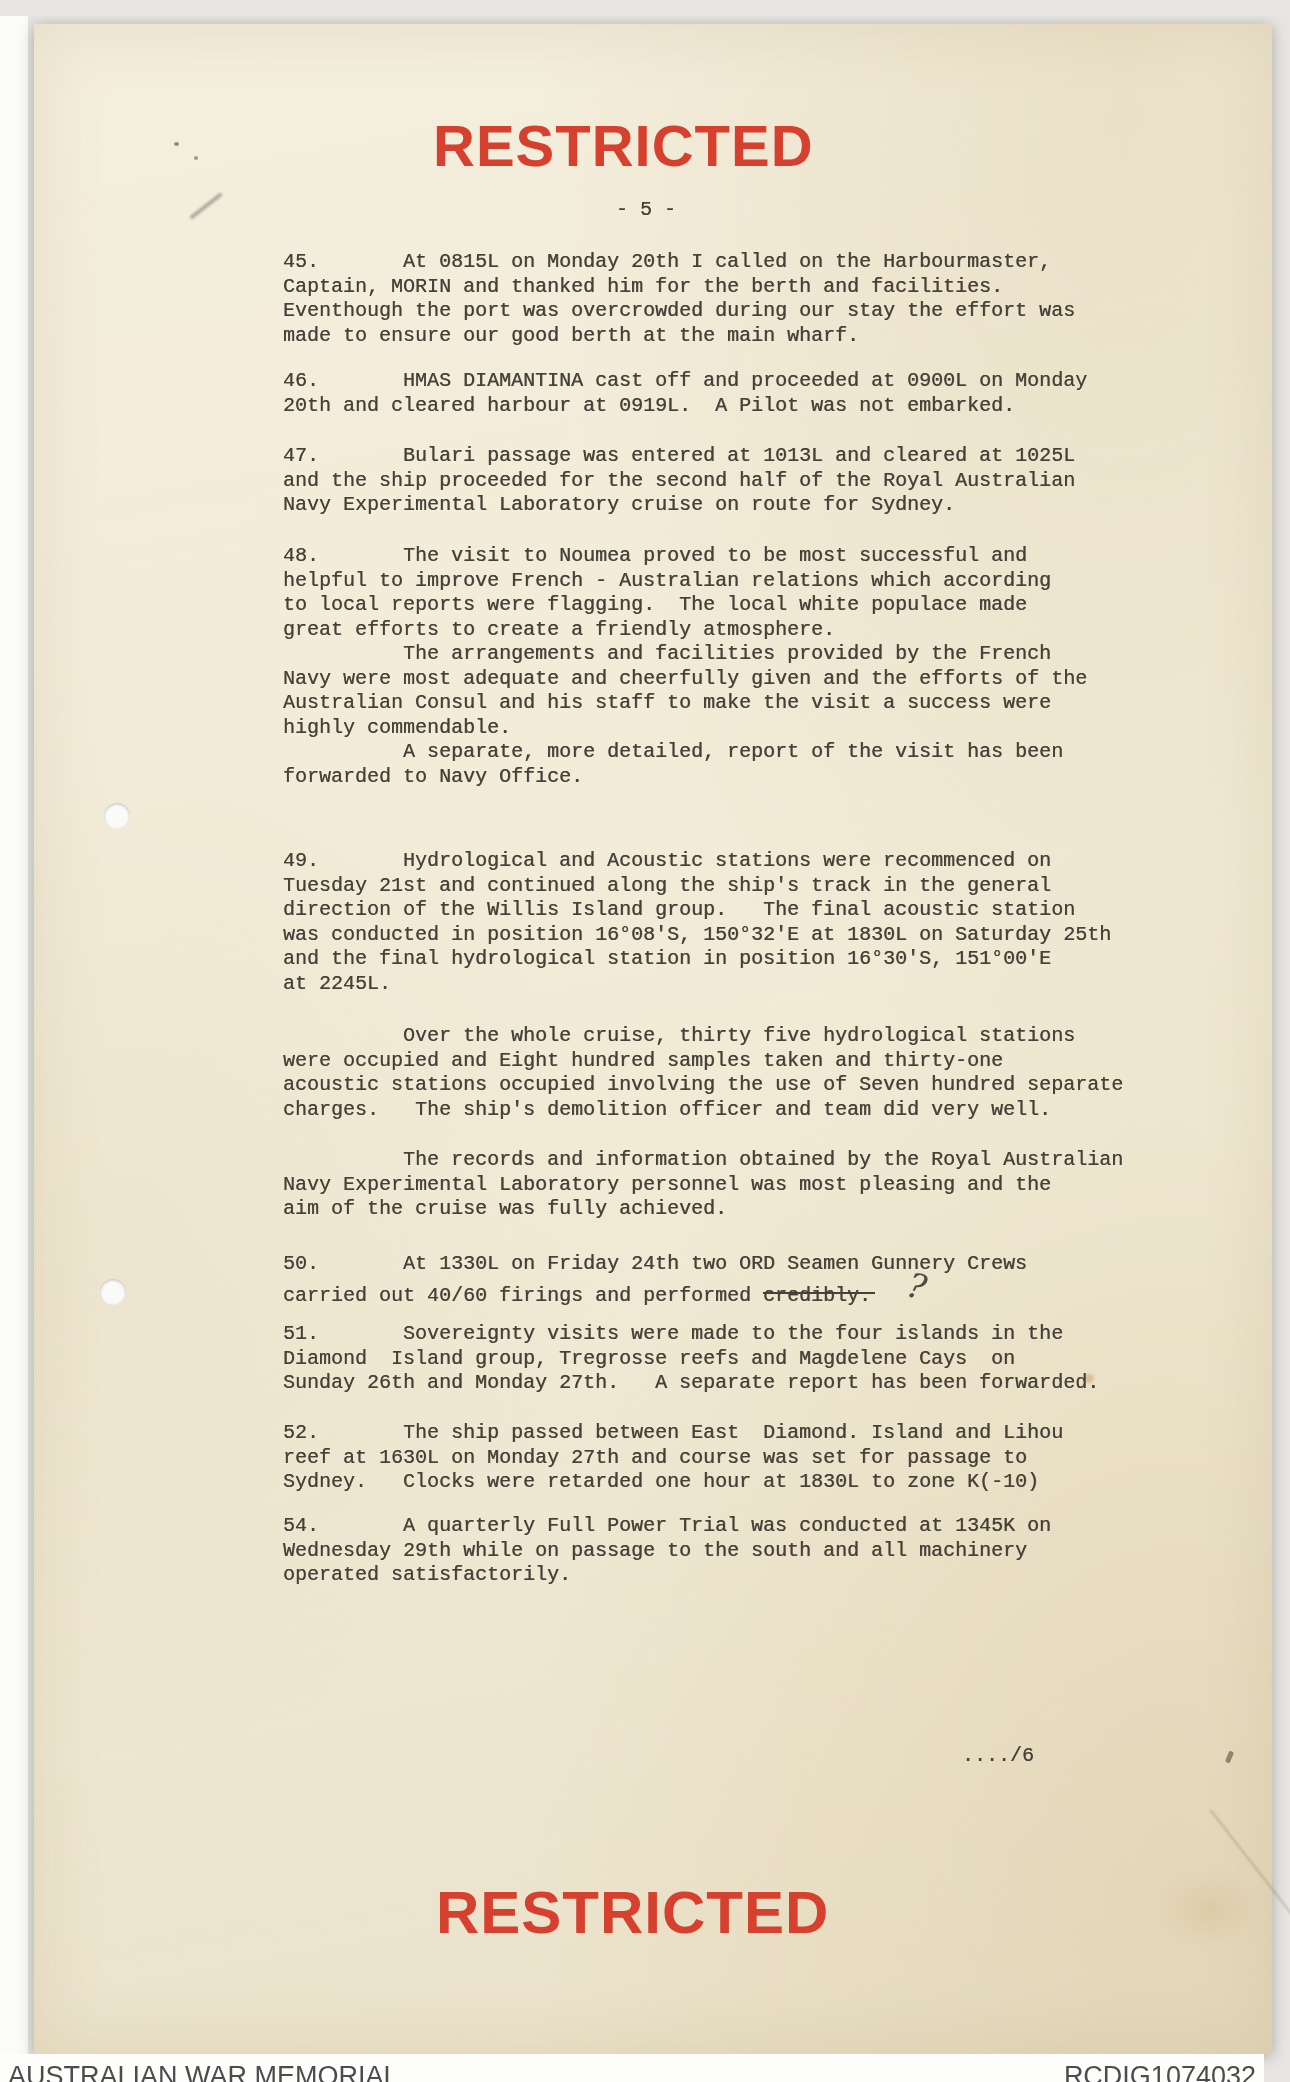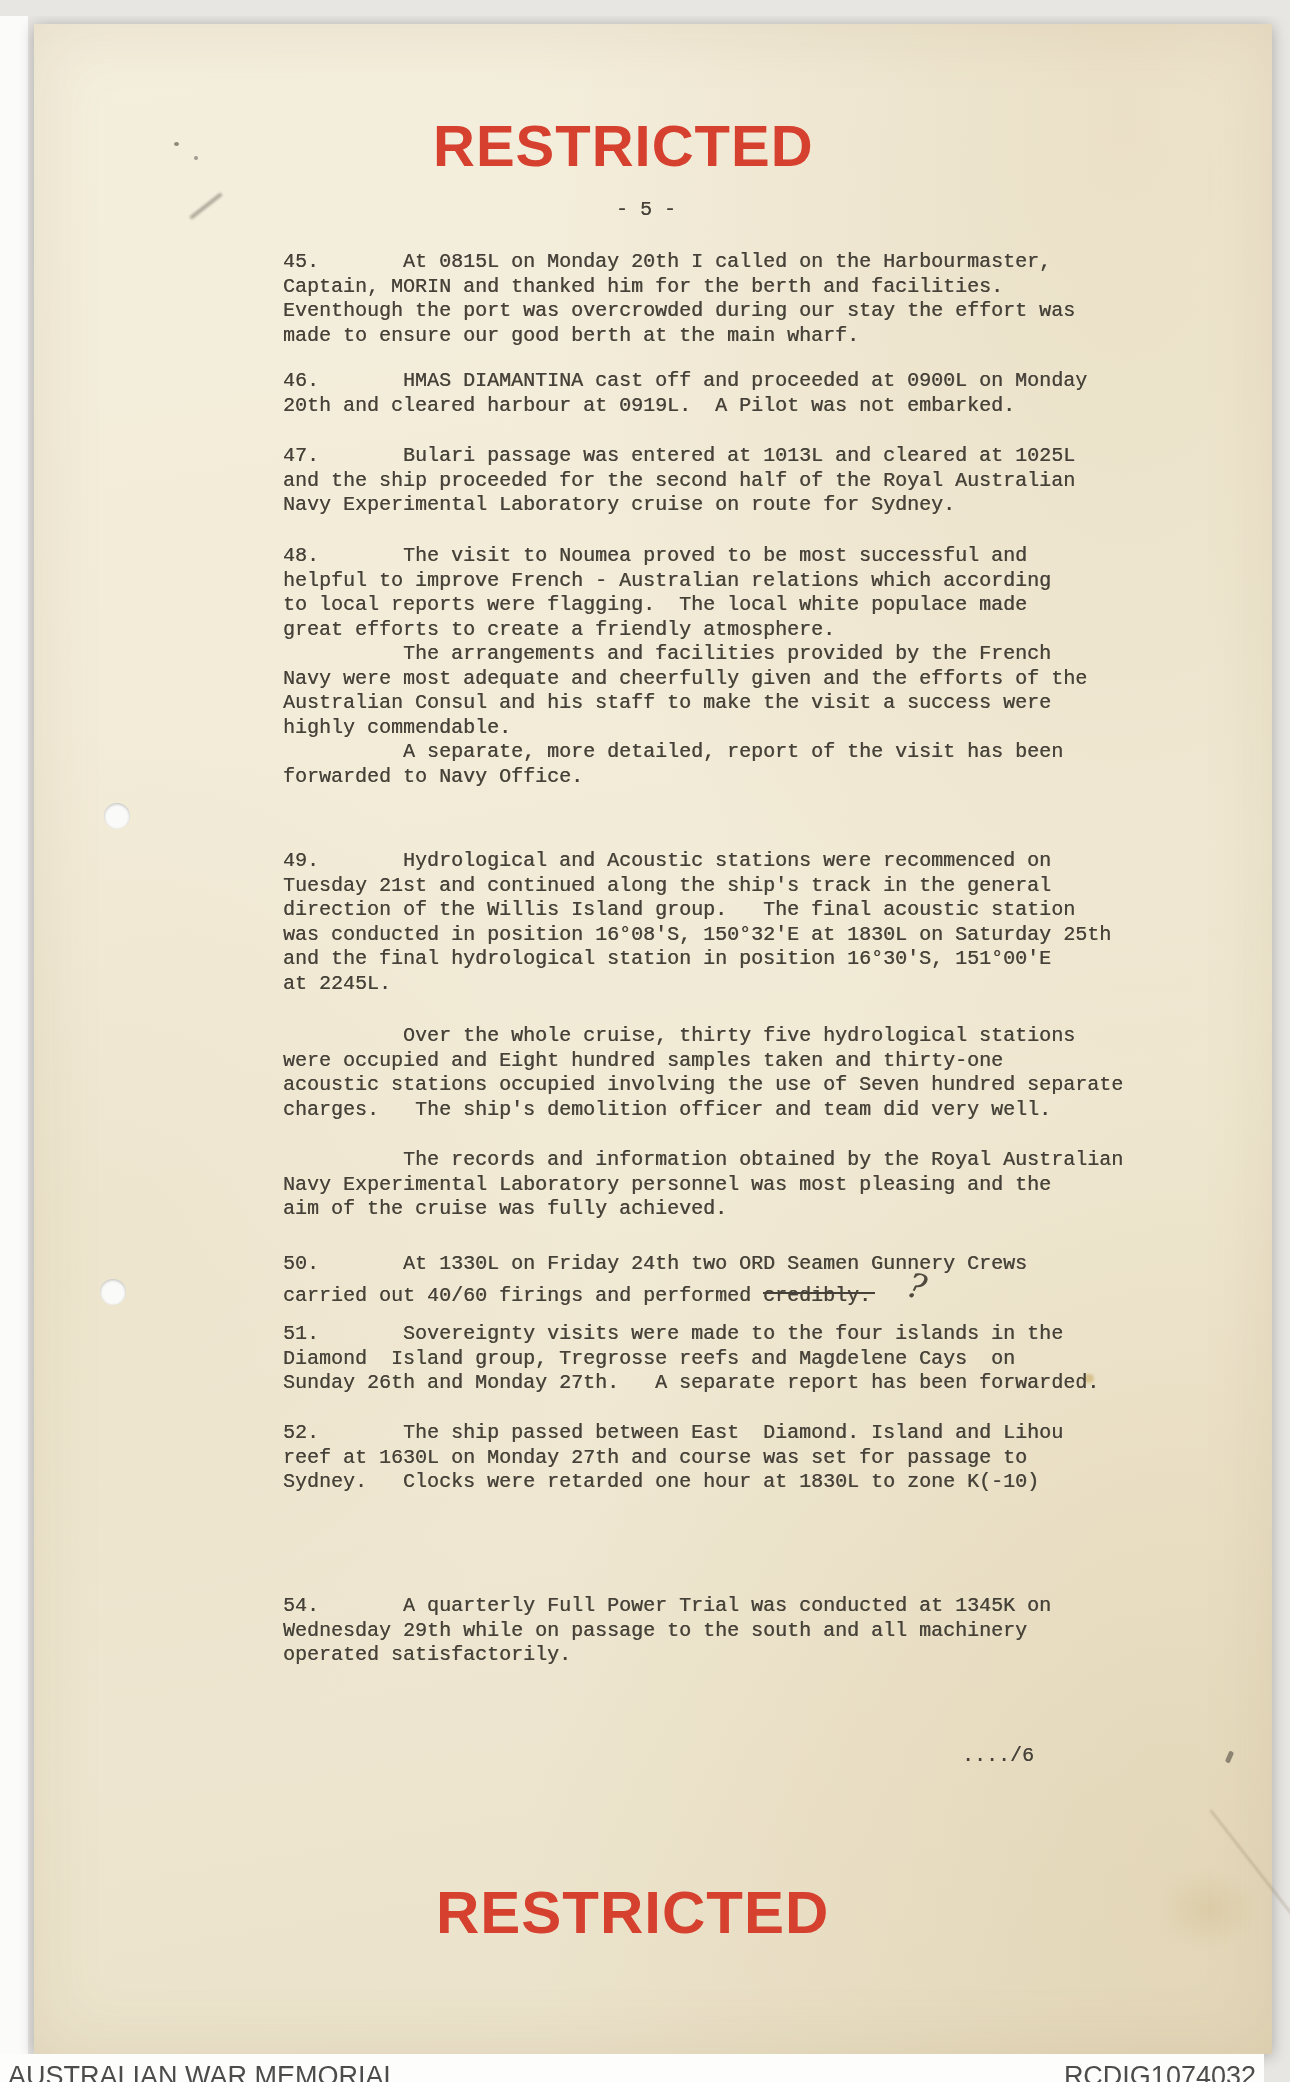--- a/index.html
+++ b/index.html
@@ -206,21 +206,21 @@
 
   <div class="typed para" style="top:1306px">51.       Sovereignty visits were made to the four islands in the
 Diamond  Island group, Tregrosse reefs and Magdelene Cays  on
 Sunday 26th and Monday 27th.   A separate report has been forwarded.</div>
 
   <div class="typed para" style="top:1405px">52.       The ship passed between East  Diamond. Island and Lihou
 reef at 1630L on Monday 27th and course was set for passage to
 Sydney.   Clocks were retarded one hour at 1830L to zone K(-10)</div>
 
 
-  <div class="typed para" style="top:1578px">54.       A quarterly Full Power Trial was conducted at 1345K on
+  <div class="typed para" style="top:1498px">54.       A quarterly Full Power Trial was conducted at 1345K on
 Wednesday 29th while on passage to the south and all machinery
 operated satisfactorily.</div>
 
   <div class="typed continuation">..../6</div>
 
   <div class="stamp stamp-bottom">RESTRICTED</div>
 
   <div class="footer">
     <span>AUSTRALIAN WAR MEMORIAL</span>
     <span>RCDIG1074032</span>

